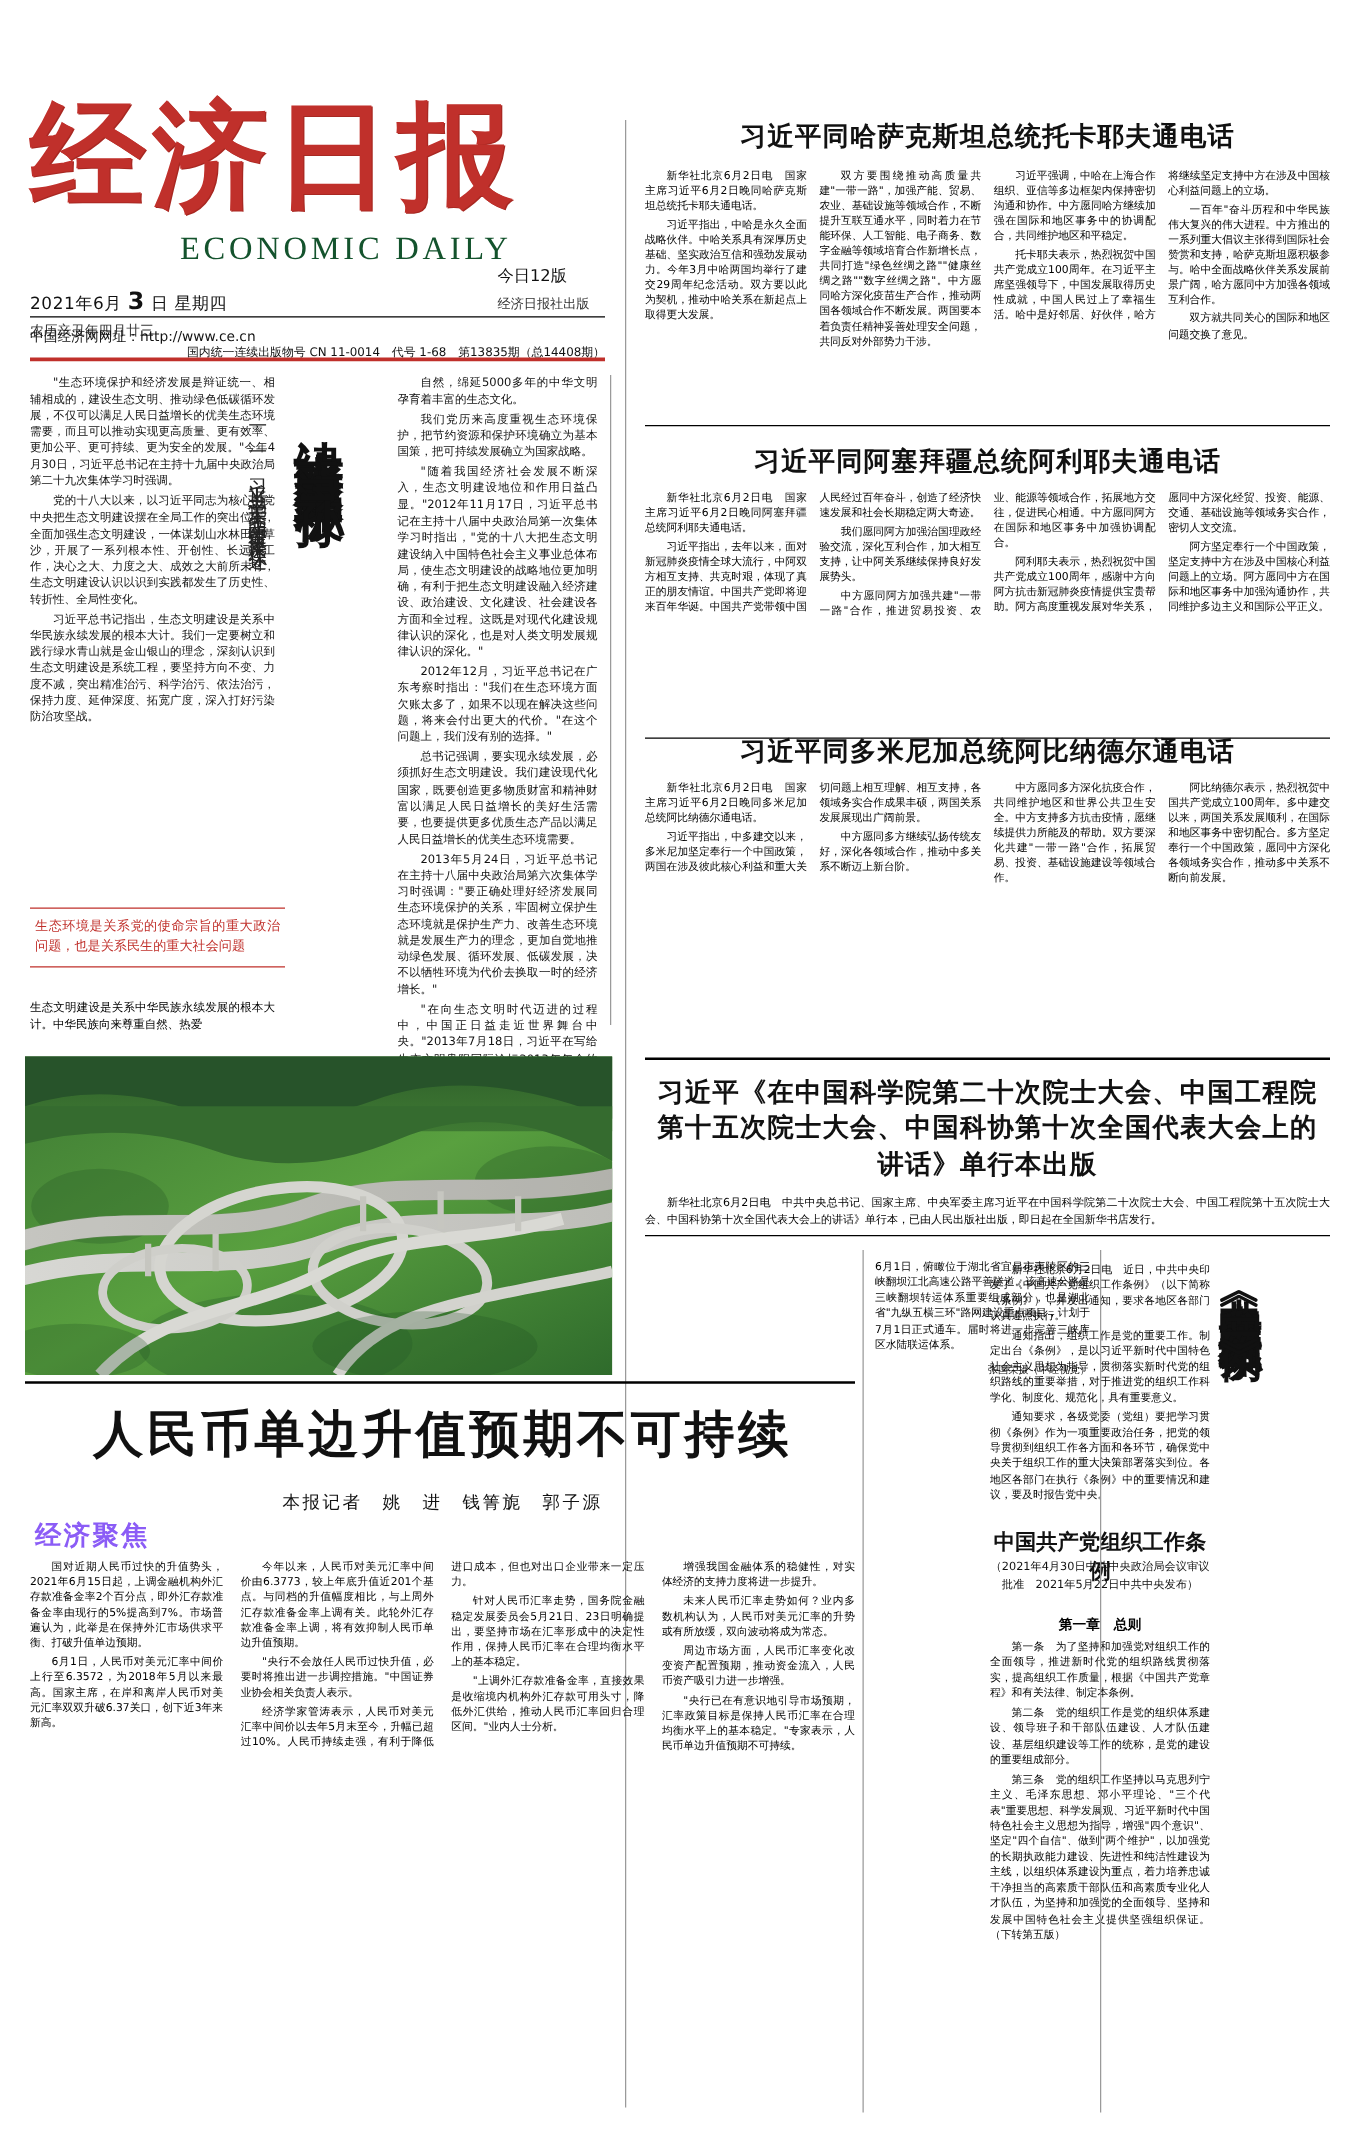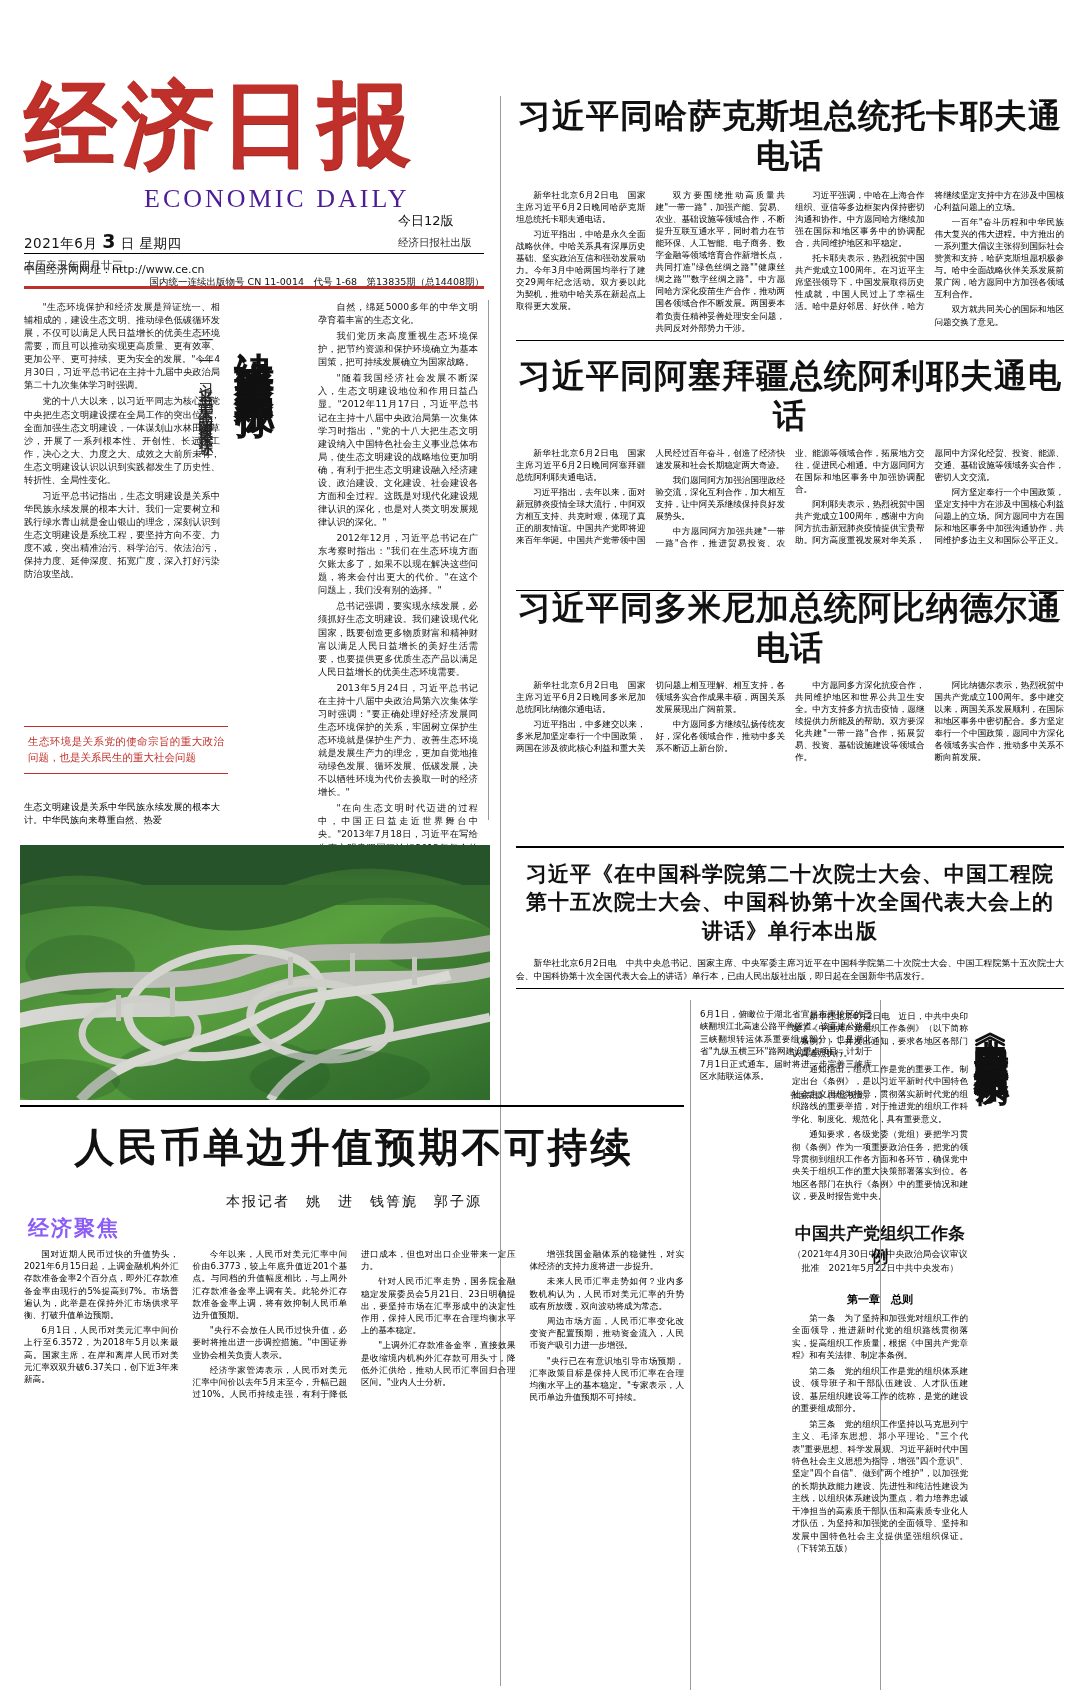--- a/index.html
+++ b/index.html
@@ -3,21 +3,21 @@
 <meta charset="utf-8">
 <style>
   html,body{margin:0;padding:0;background:#fff;}
   body{width:1080px;height:1706px;font-family:"DejaVu Sans","Liberation Sans",sans-serif;color:#000;position:relative;overflow:hidden;}
   .page{position:relative;width:1080px;height:1706px;}
 
   
   .masthead{position:absolute;left:24px;top:78px;width:460px;}
   .logo-cn{font-family:"DejaVu Serif","Liberation Serif",serif;font-weight:bold;font-size:92px;letter-spacing:6px;color:#c0302b;line-height:1;white-space:nowrap;
            text-shadow:1px 1px 0 #a82822;}
-  .logo-en{font-family:"Liberation Serif","DejaVu Serif",serif;font-size:26px;letter-spacing:3px;color:#4c1d95;margin-top:14px;padding-left:120px;}
+  .logo-en{font-family:"Liberation Serif","DejaVu Serif",serif;font-size:26px;letter-spacing:3px;color:#14532d;margin-top:14px;padding-left:120px;}
   .mh-date{font-size:13.5px;margin-top:16px;color:#111;letter-spacing:.5px;}
   .mh-date b{font-size:19px;}
   .mh-lunar{font-size:11px;color:#333;margin-top:5px;}
   .mh-line{position:absolute;left:24px;top:253px;width:460px;border-top:1px solid #000;}
   .mh-meta{position:absolute;left:24px;top:262px;width:460px;font-size:11px;color:#111;display:flex;justify-content:space-between;}
   .today{position:absolute;left:398px;top:212px;font-size:13px;color:#111;}
   .mh-pub2{position:absolute;left:398px;top:236px;font-size:10.5px;color:#333;}
   .red-rule{position:absolute;left:24px;top:286px;width:460px;height:3px;background:#c0302b;}
 
   
@@ -36,21 +36,21 @@
 
   
   .photo{position:absolute;left:20px;top:845px;width:470px;height:255px;overflow:hidden;border:0;}
   .photo svg{display:block;}
 
   
   .hl{font-family:"DejaVu Serif","Liberation Serif",serif;font-weight:bold;color:#111;text-align:center;letter-spacing:1px;}
 
   
   .r1{position:absolute;left:516px;top:96px;width:548px;}
-  .hl1{font-size:33px;line-height:1.2;text-align:center;}
+  .hl1{font-size:21px;line-height:1.2;text-align:center;}
   .r1 .cols{margin-top:14px;column-count:4;column-gap:10px;font-size:8.6px;line-height:1.4;text-align:justify;}
   .r1 .cols p{margin:0 0 3px 0;text-indent:2em;}
 
   .r2{position:absolute;left:516px;top:356px;width:548px;}
   .r2 .cols{margin-top:12px;column-count:4;column-gap:10px;font-size:8.6px;line-height:1.4;text-align:justify;}
   .r2 .cols p{margin:0 0 3px 0;text-indent:2em;}
 
   .r3{position:absolute;left:516px;top:588px;width:548px;}
   .r3 .cols{margin-top:12px;column-count:4;column-gap:10px;font-size:8.6px;line-height:1.4;text-align:justify;}
   .r3 .cols p{margin:0 0 3px 0;text-indent:2em;}

